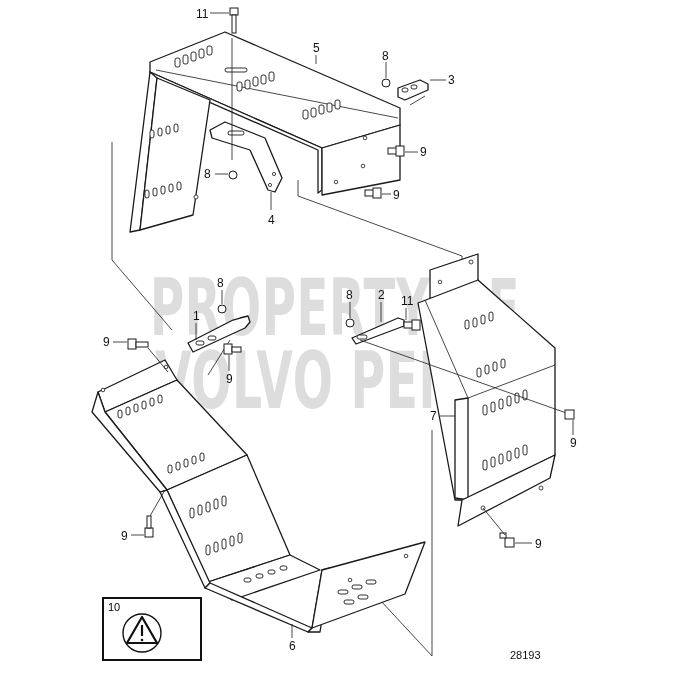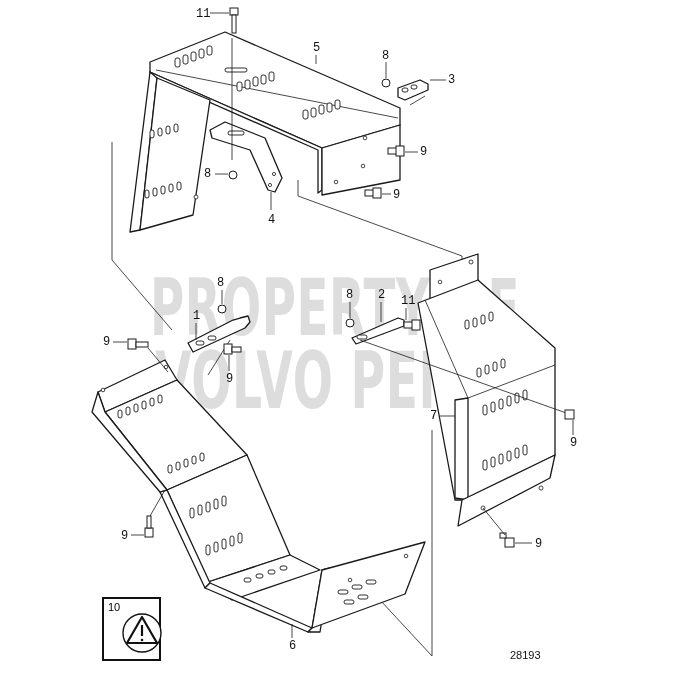--- a/index.html
+++ b/index.html
@@ -5,23 +5,23 @@
   html, body { margin: 0; padding: 0; background: #ffffff; }
   #canvas { position: relative; width: 677px; height: 677px; background: #ffffff; overflow: hidden; }
   svg { position: absolute; left: 0; top: 0; }
   .part { fill: #ffffff; stroke: #1a1a1a; stroke-width: 1.3; stroke-linejoin: round; }
   .fold { fill: none; stroke: #1a1a1a; stroke-width: 0.8; }
   .lead { fill: none; stroke: #1a1a1a; stroke-width: 0.8; }
   .slot { fill: #ffffff; stroke: #1a1a1a; stroke-width: 0.9; }
   .bolt { fill: #ffffff; stroke: #1a1a1a; stroke-width: 1; }
   .hole { fill: #ffffff; stroke: #1a1a1a; stroke-width: 0.8; }
   .wm { font-family: "DejaVu Sans", sans-serif; font-weight: bold; font-size: 78px; fill: #d2d2d2; opacity: 0.75; letter-spacing: 1px; }
-  .lbl { position: absolute; font-family: Liberation Mono, monospace; font-size: 12px; color: #111; line-height: 12px; }
+  .lbl { position: absolute; font-family: Liberation Sans, sans-serif; font-size: 12px; color: #111; line-height: 12px; }
   .figno { position: absolute; font-family: "Liberation Sans", sans-serif; font-size: 11px; color: #111; }
-  .symbox { position: absolute; left: 102px; top: 597px; width: 59px; height: 64px; border: 2px solid #111; box-sizing: border-box; }
+  .symbox { position: absolute; left: 102px; top: 597px; width: 100px; height: 64px; border: 2px solid #111; box-sizing: border-box; }
   .symbox .num { position: absolute; left: 4px; top: 2px; font-family: "Liberation Sans", sans-serif; font-size: 11px; }
 </style>
 </head>
 <body>
 
 <div id="canvas">
   <svg width="677" height="677" viewBox="0 0 677 677">
 
     <g>
       <text class="wm" x="150" y="335" textLength="370" lengthAdjust="spacingAndGlyphs">PROPERTY OF</text>

